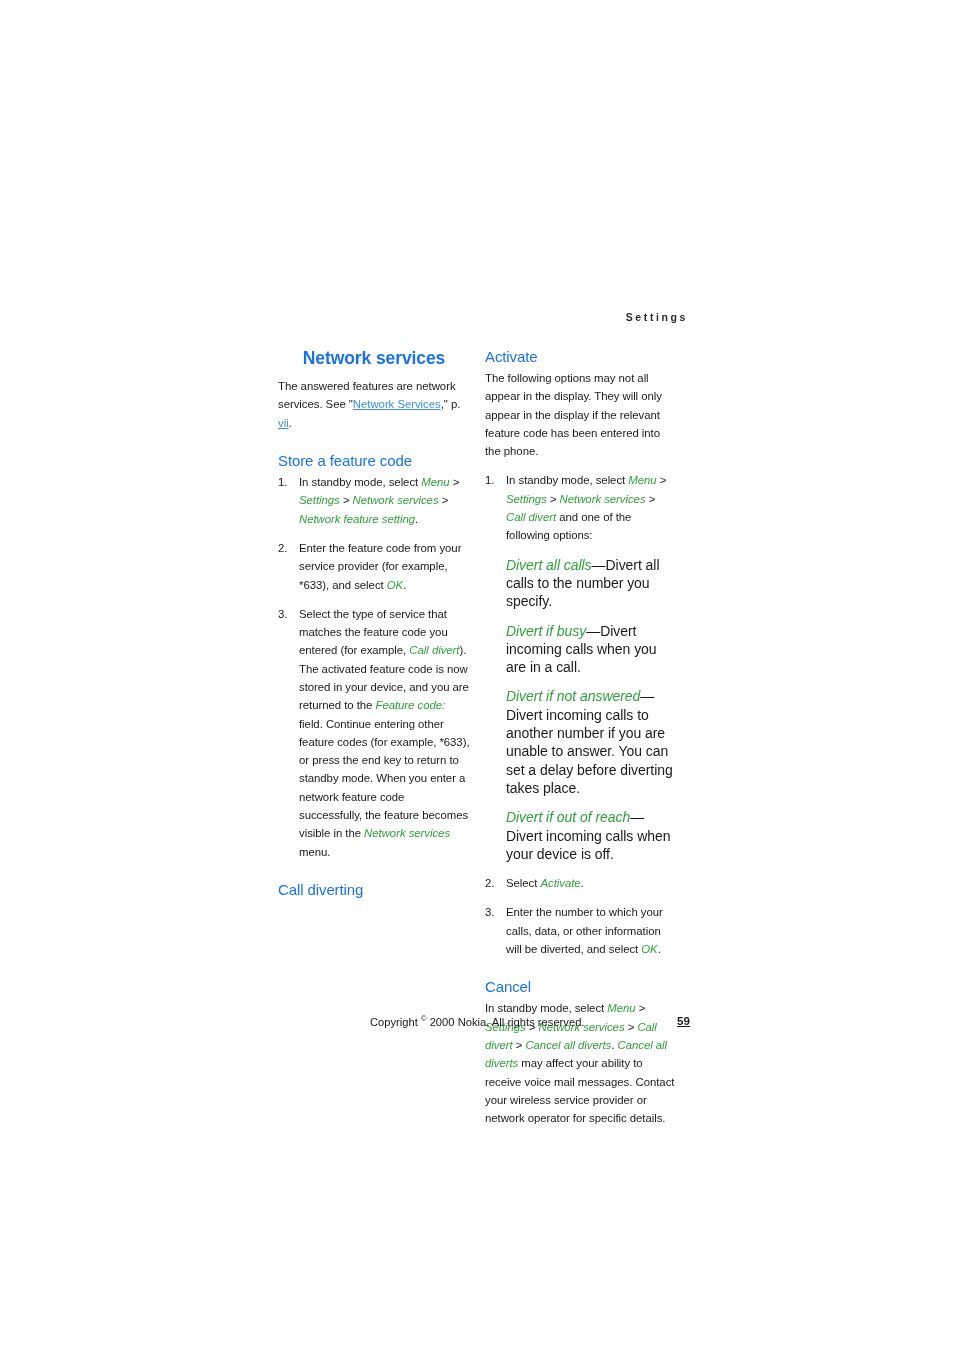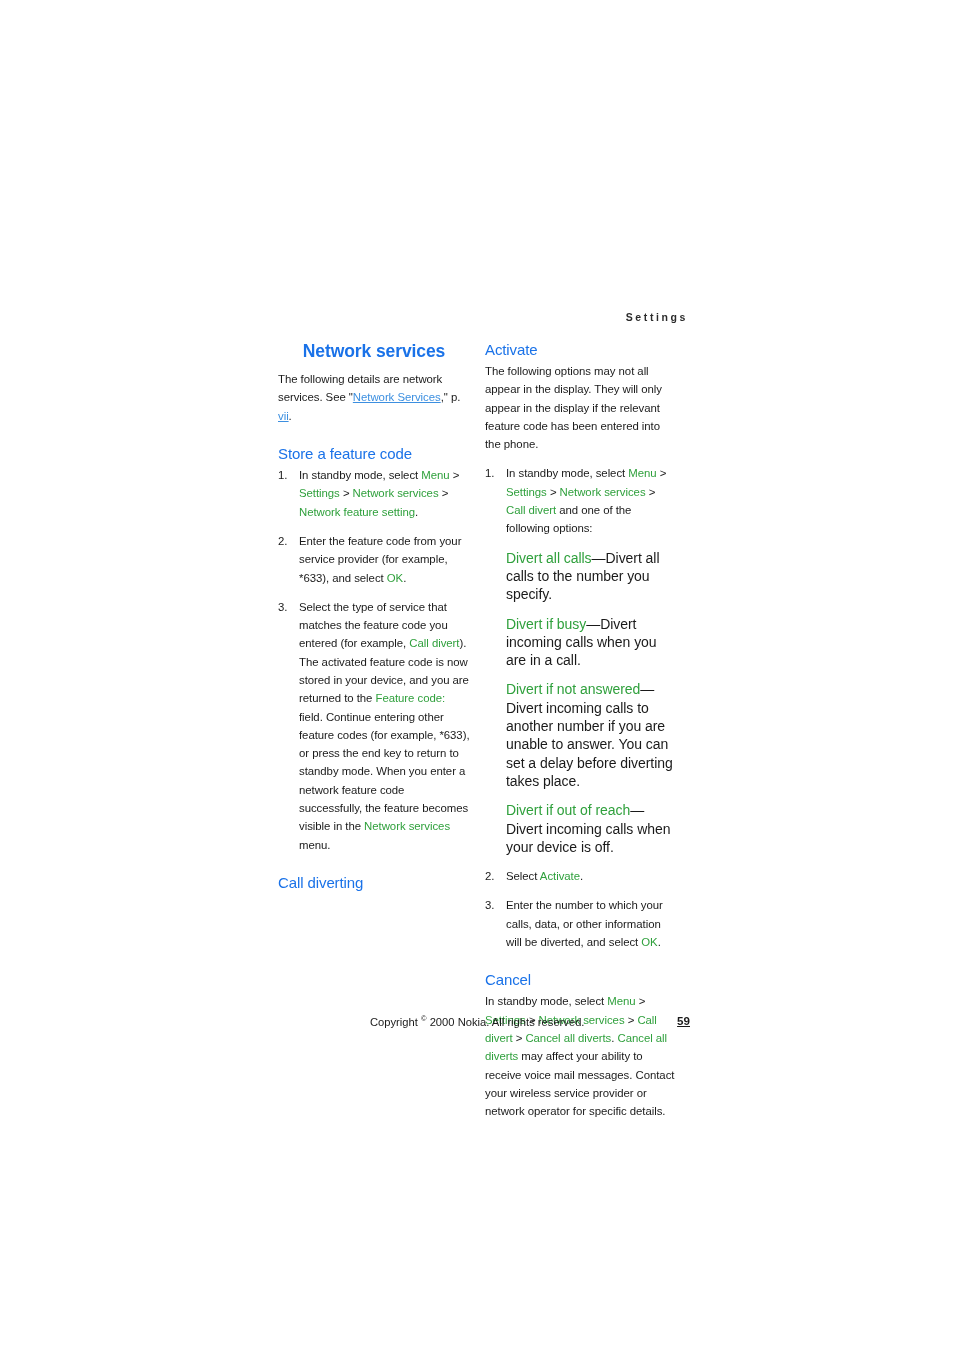--- a/index.html
+++ b/index.html
@@ -33,21 +33,21 @@
     color: #2b2b2b;
   }
   .columns {
     position: absolute;
     left: 278px;
     top: 341px;
     width: 412px;
   }
   .col {
     position: absolute;
-    top: 0;
+    top: 7px;
     width: 192px;
   }
   .col-left  { left: 0px; }
   .col-right { left: 207px; }
 
   h1.chapter {
     margin: 0 0 9px 0;
     font-size: 17.5px;
     font-weight: bold;
     color: #1a72e8;
@@ -102,20 +102,21 @@
   }
   .optdef {
     margin: 0 0 11px 0;
     padding-left: 21px;
     font-size: 14px;
     line-height: 18.3px;
     letter-spacing: -0.05px;
   }
   .ui {
     color: #2fa03c;
+    font-style: italic;
   }
   .sep {
     color: #1a1a1a;
     font-style: normal;
   }
   .xref {
     color: #3c8fe0;
   }
   .footer {
     position: absolute;
@@ -148,21 +149,21 @@
 
   <div class="running-header">Settings</div>
 
   <div class="columns">
 
     <div class="col col-left">
 
       <h1 class="chapter">Network services</h1>
 
       <p class="body">
-        <span>The following details are network services. See "</span><a class="xref" href="#">Network Services</a><span>," p. </span><a class="xref" href="#">vii</a><span>.</span>
+        <span>The answered features are network services. See "</span><a class="xref" href="#">Network Services</a><span>," p. </span><a class="xref" href="#">vii</a><span>.</span>
       </p>
 
       <h2 class="section">Store a feature code</h2>
 
       <ol class="steps" id="left-steps">
           <li><span class="num">1.</span><span><span>In standby mode, select </span><span class="ui">Menu</span><span class="sep"> &gt; </span><span class="ui">Settings</span><span class="sep"> &gt; </span><span class="ui">Network services</span><span class="sep"> &gt; </span><span class="ui">Network feature setting</span><span>.</span></span></li>
           <li><span class="num">2.</span><span><span>Enter the feature code from your service provider (for example, *633), and select </span><span class="ui">OK</span><span>.</span></span></li>
           <li><span class="num">3.</span><span><span>Select the type of service that matches the feature code you entered (for example, </span><span class="ui">Call divert</span><span>).</span></span><div class="subpara"><span>The activated feature code is now stored in your device, and you are returned to the </span><span class="ui">Feature code:</span><span> field. Continue entering other feature codes (for example, *633), or press the end key to return to standby mode. When you enter a network feature code successfully, the feature becomes visible in the </span><span class="ui">Network services</span><span> menu.</span></div></li>
         </ol>
 

